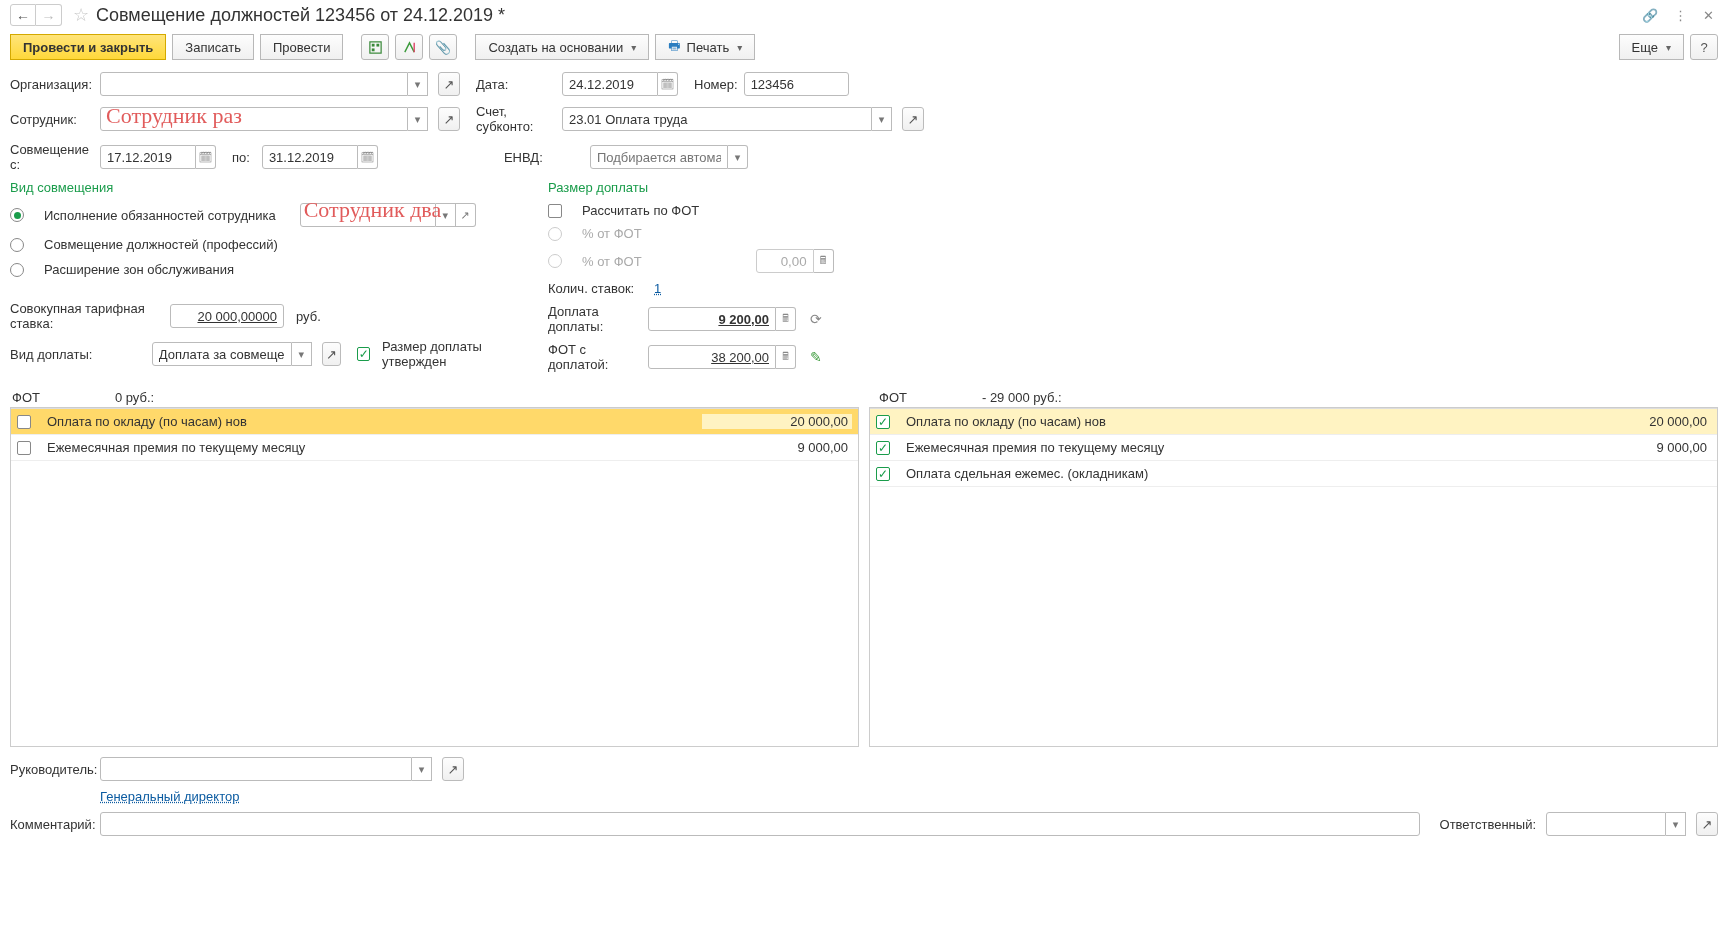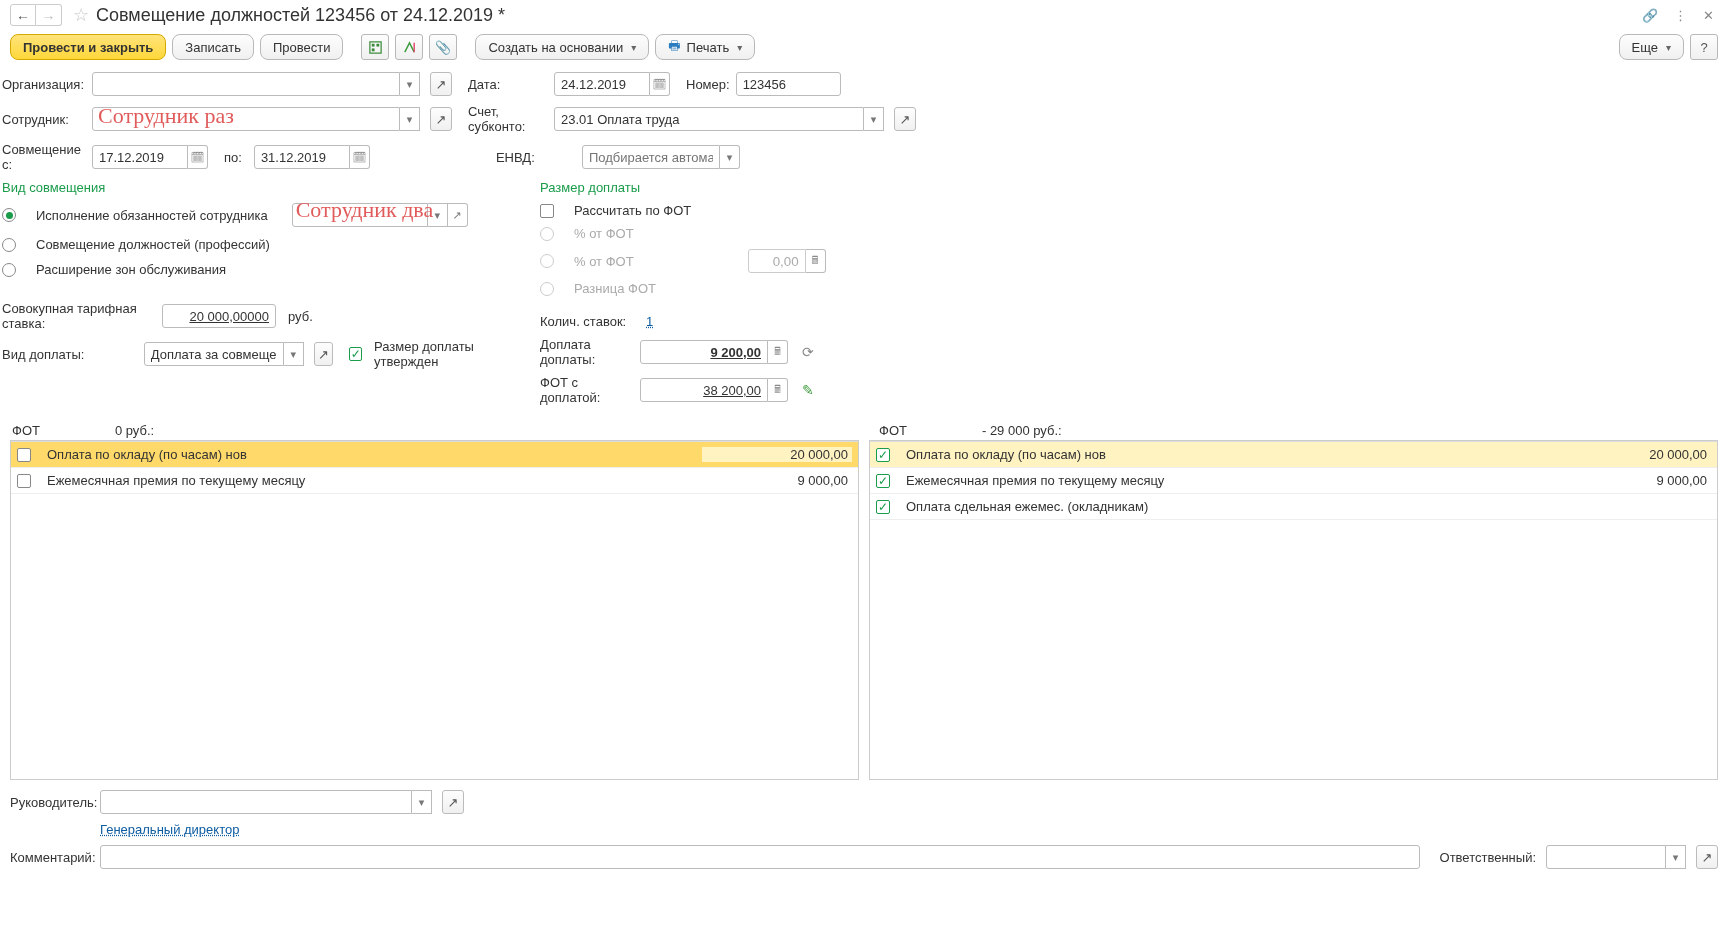--- a/index.html
+++ b/index.html
@@ -31,39 +31,39 @@
   .titlebar-right span { cursor:pointer; padding: 2px 4px; }
 
   
   .toolbar {
     display:flex; align-items:center; gap:6px;
     padding: 6px 10px 12px 10px;
     border-bottom: 0;
   }
   .btn {
     height: 26px; padding: 0 12px;
-    border: 1px solid #b8b8b8; border-radius: 8px;
+    border: 1px solid #b8b8b8; border-radius: 0;
     background: linear-gradient(#fdfdfd,#f0f0f0);
     display:flex; align-items:center; gap:4px;
     font-size: 13px; color:#333;
   }
   .btn-primary {
     background: linear-gradient(#ffe47a,#ffd83a);
     border-color: #d4a900;
     font-weight: bold;
   }
   .iconbtn { width:28px; height:26px; padding:0; justify-content:center; border:1px solid #b8b8b8; border-radius:3px;
     background: linear-gradient(#fdfdfd,#f0f0f0);
     display:flex; align-items:center; color:#555; font-size:13px; }
   .iconbtn svg { width:15px; height:15px; }
   .spacer6 { width: 6px; }
   .toolbar-right { margin-left:auto; display:flex; gap:6px; }
 
   
-  .form { padding: 0 10px 6px 2px; }
+  .form { padding: 0 10px 6px 10px; }
   .row { display:flex; align-items:center; margin-bottom:8px; }
   .lbl { color:#333; }
   .input-wrap { display:inline-flex; align-items:stretch; }
   .text-input {
     height:24px; border:1px solid #bbb; border-radius:3px 0 0 3px;
     padding:0 6px; font-size:13px; color:#333; background:#fff;
   }
   .text-input.right { text-align:right;text-decoration:underline; }
   .addon {
     width:20px; height:24px; border:1px solid #bbb; border-left:none;
@@ -330,24 +330,20 @@
           <span class="muted">% от ФОТ</span>
         </div>
         <div class="radio-row" style="margin-bottom:8px;">
           <span class="radio dis"></span>
           <span class="muted">% от ФОТ</span>
           <div style="margin-left:94px; display:flex;">
             <input class="small-input" style="width: 58px;" disabled="" value="0,00">
             <div class="calc-addon">🖩</div>
           </div>
         </div>
-        <div class="radio-row" style="margin-bottom:18px;">
-          <span class="radio dis"></span>
-          <span class="muted">Разница ФОТ</span>
-        </div>
 
         <div class="row row-gap">
           <div class="lbl" style="width:94px">Колич. ставок:</div>
           <span class="num-link">1</span>
         </div>
 
         <div class="row row-gap">
           <div class="lbl" style="width:94px">Доплата доплаты:</div>
           <div class="input-wrap">
             <input class="text-input right bold w-money" value="9 200,00" style="">

